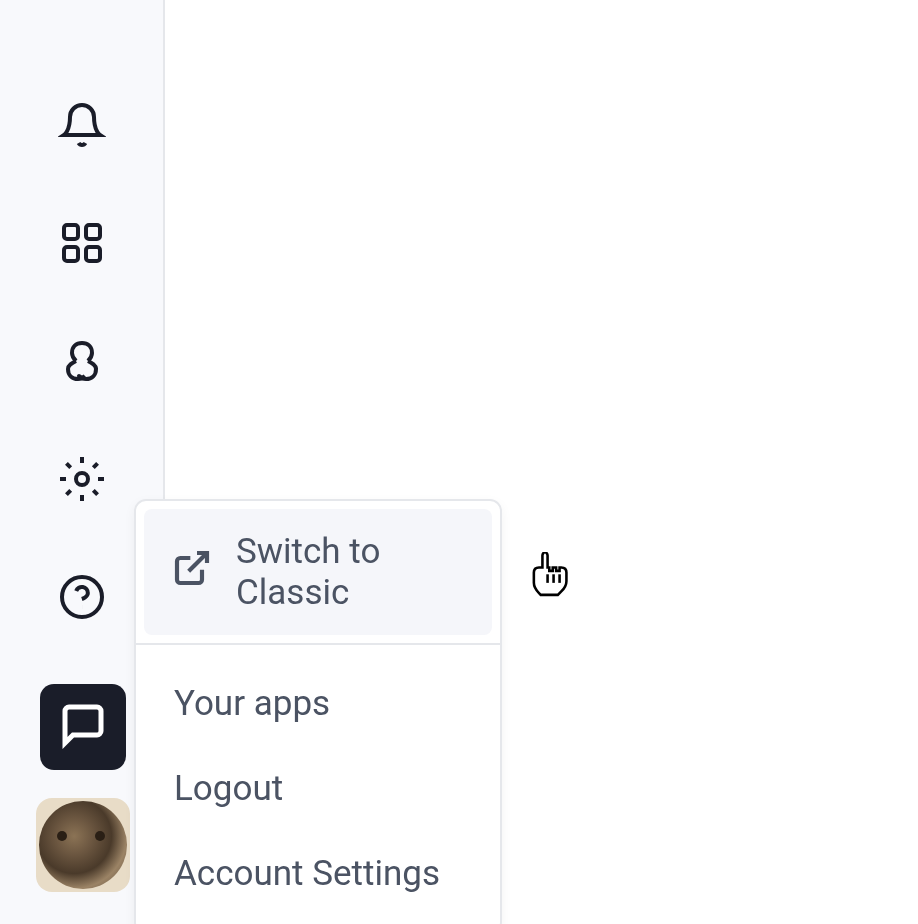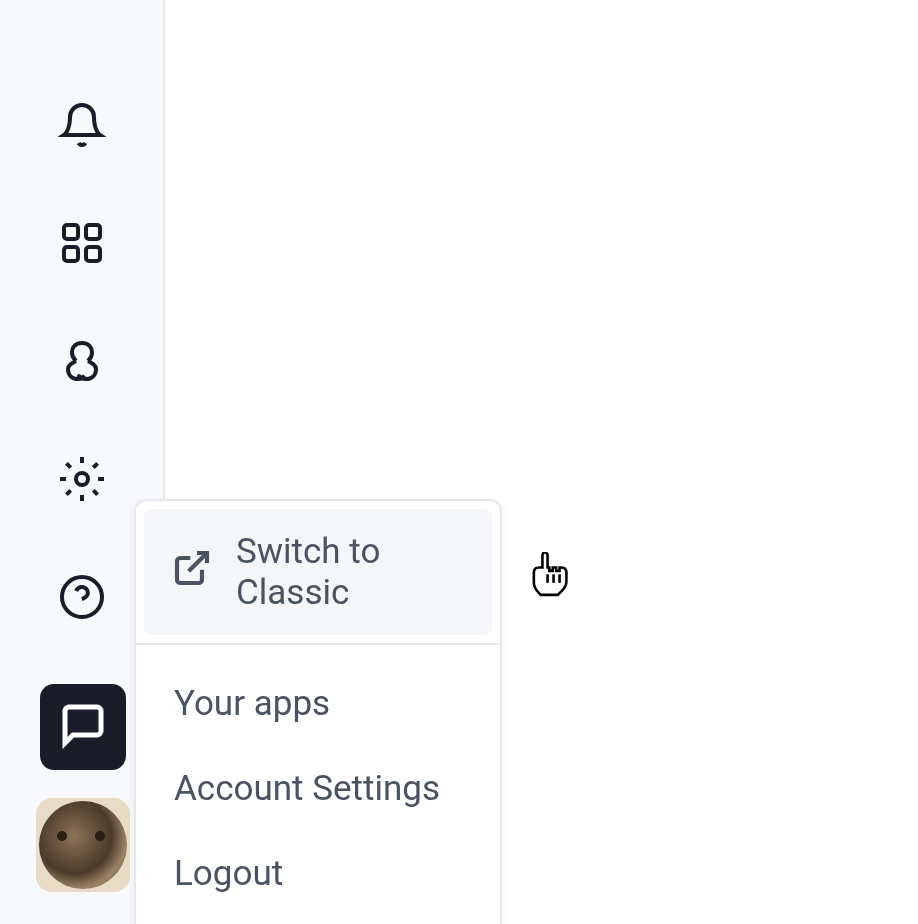--- a/index.html
+++ b/index.html
@@ -248,24 +248,24 @@
           </svg>
       </span>
       <span>Switch to Classic</span>
     </div>
   </div>
   <div class="menu-bottom">
     <div class="menu-item">
       <span>Your apps</span>
     </div>
     <div class="menu-item">
+      <span>Logout</span>
+    </div>
+    <div class="menu-item">
       <span>Account Settings</span>
-    </div>
-    <div class="menu-item">
-      <span>Logout</span>
     </div>
   </div>
 </div>
 
 <div class="cursor-pointer">
   <svg viewBox="0 0 24 28">
     <path d="M7 2 L7 9 L5 9 C 3 9 2 10 2 12 L2 18 C 2 20 3 22 5 24 L6 25 L16 25 L18 23 C 20 21 21 19 21 17 L21 12 C 21 10 20 9 18 9 L17 9 L17 11 L15 11 L15 9 L13 9 L13 11 L11 11 L11 9 L10 9 L10 2 C 10 1 9 0 8.5 0 C 8 0 7 1 7 2 Z" fill="#ffffff" stroke="#000000" stroke-width="1.5"></path>
     <line x1="10" y1="13" x2="10" y2="18" stroke="#000000" stroke-width="1.5"></line>
     <line x1="13.5" y1="13" x2="13.5" y2="18" stroke="#000000" stroke-width="1.5"></line>
     <line x1="17" y1="13" x2="17" y2="18" stroke="#000000" stroke-width="1.5"></line>

